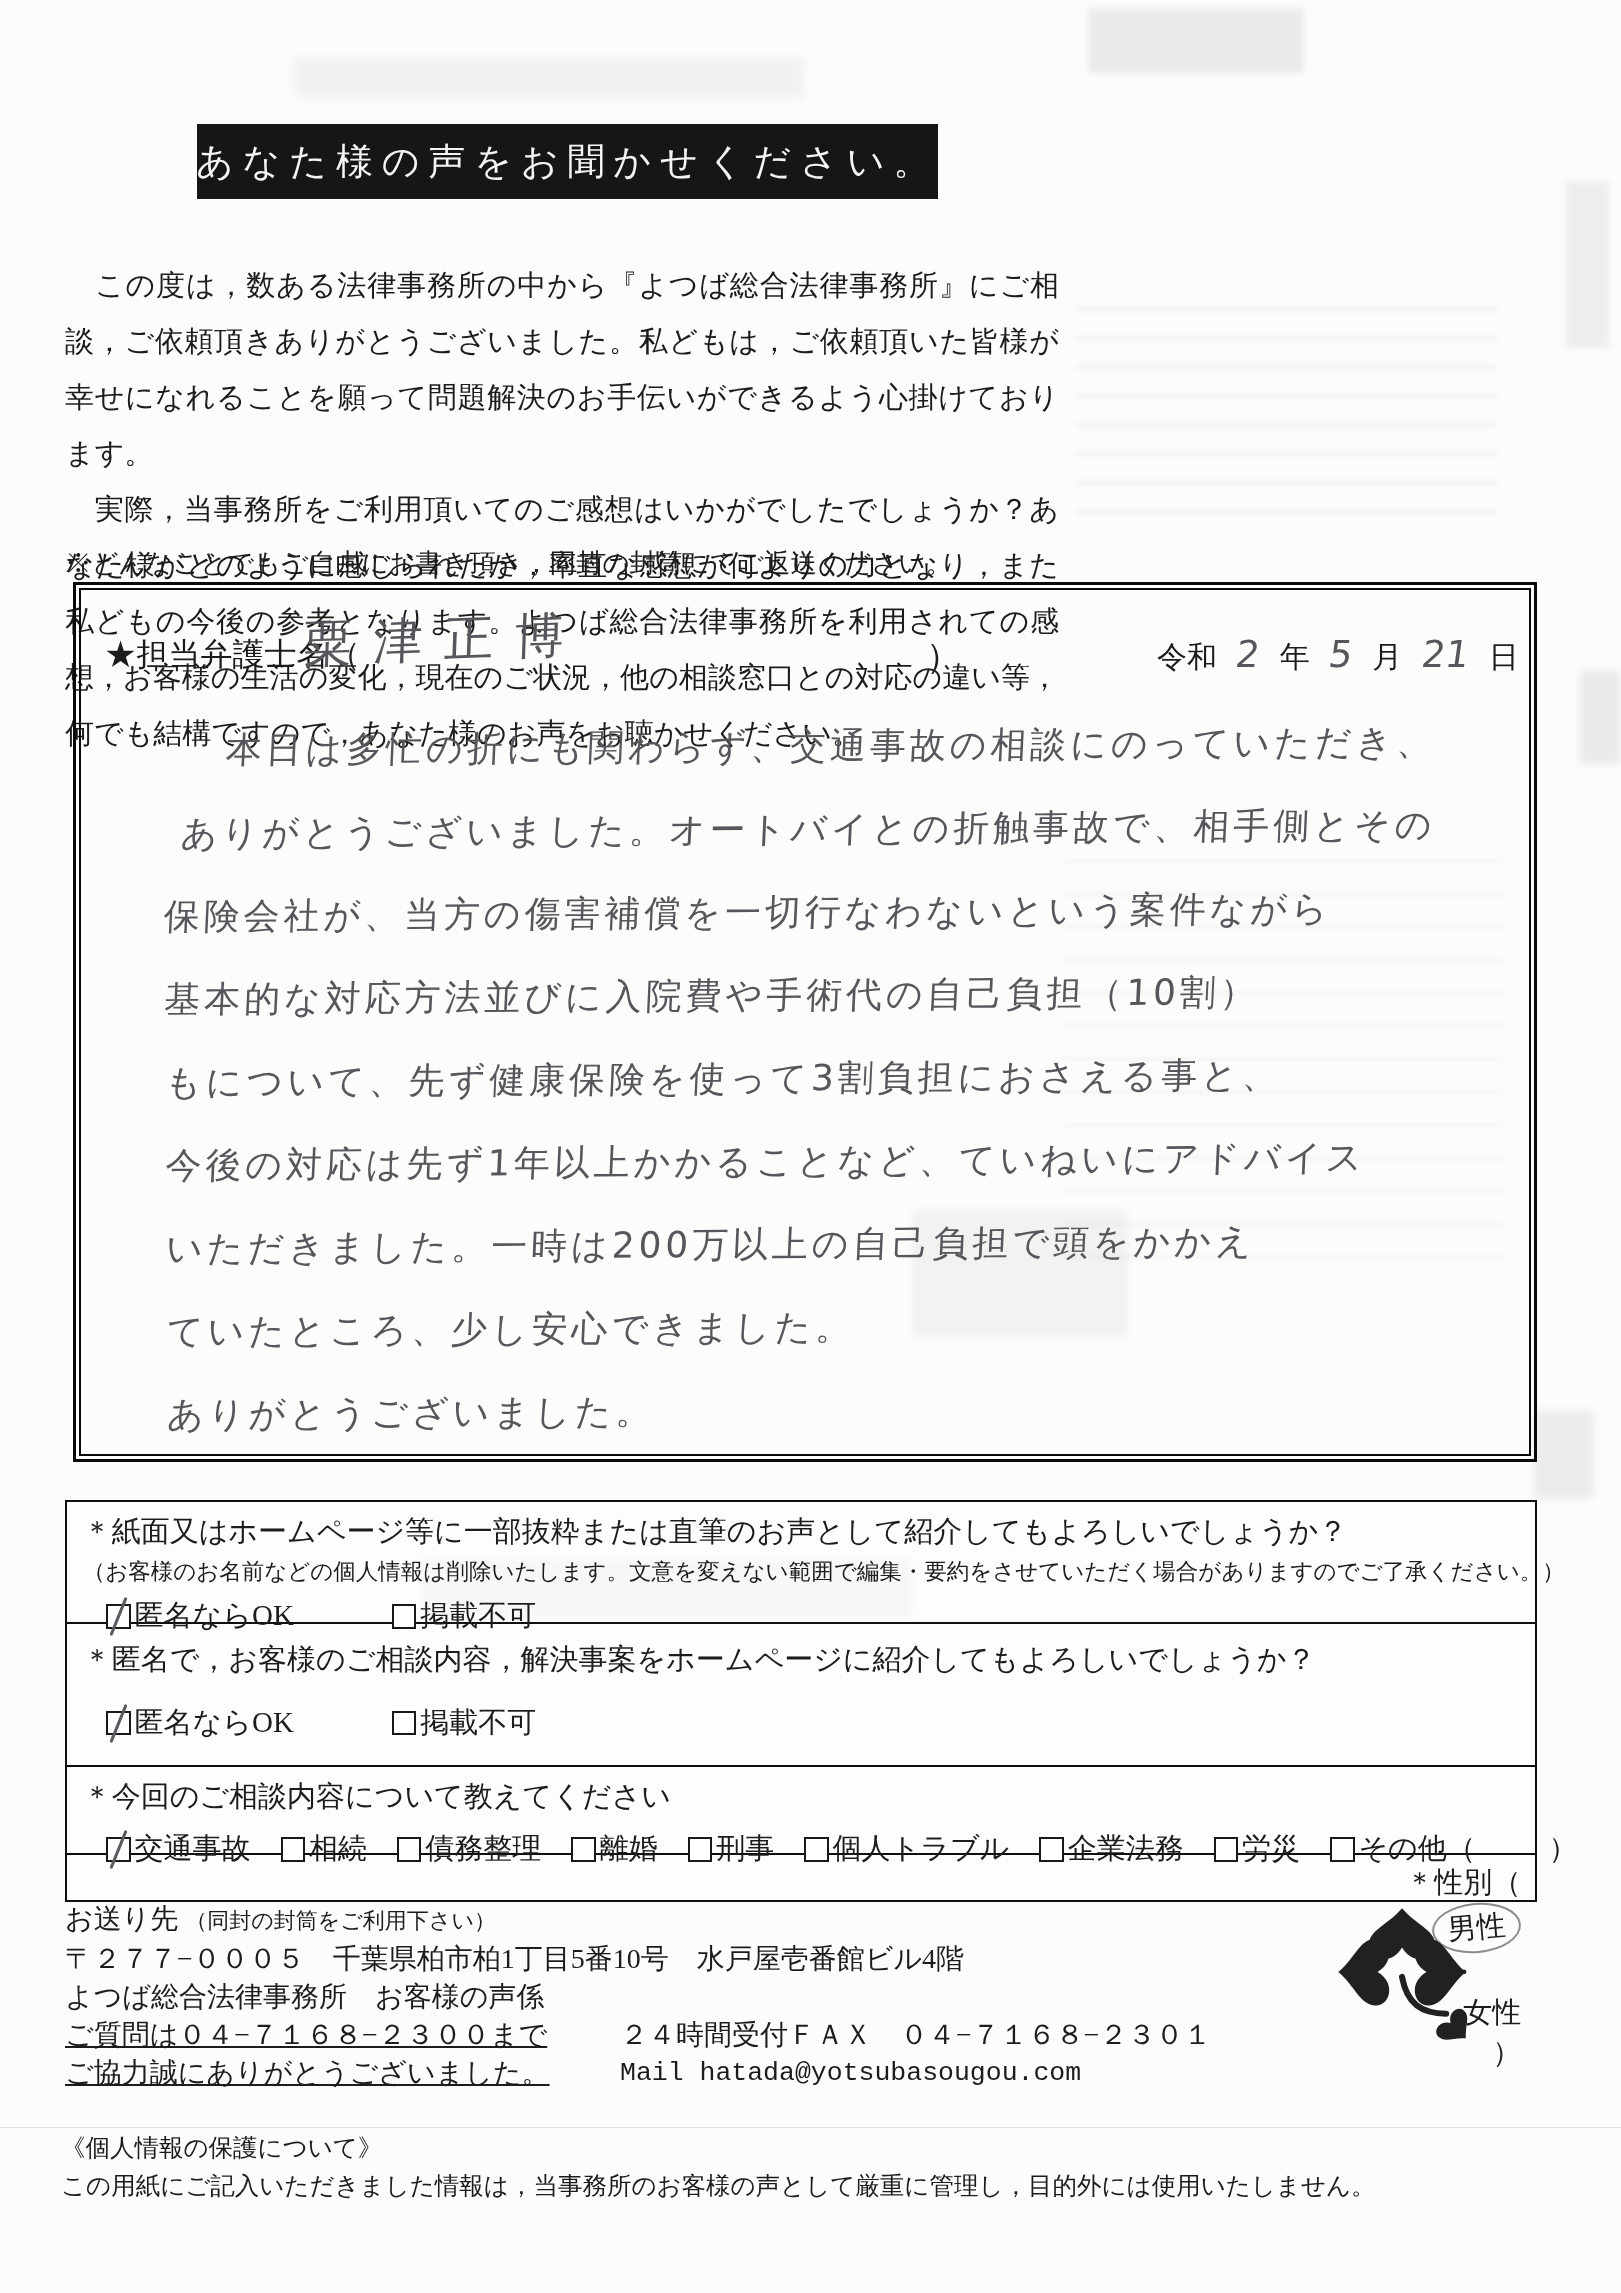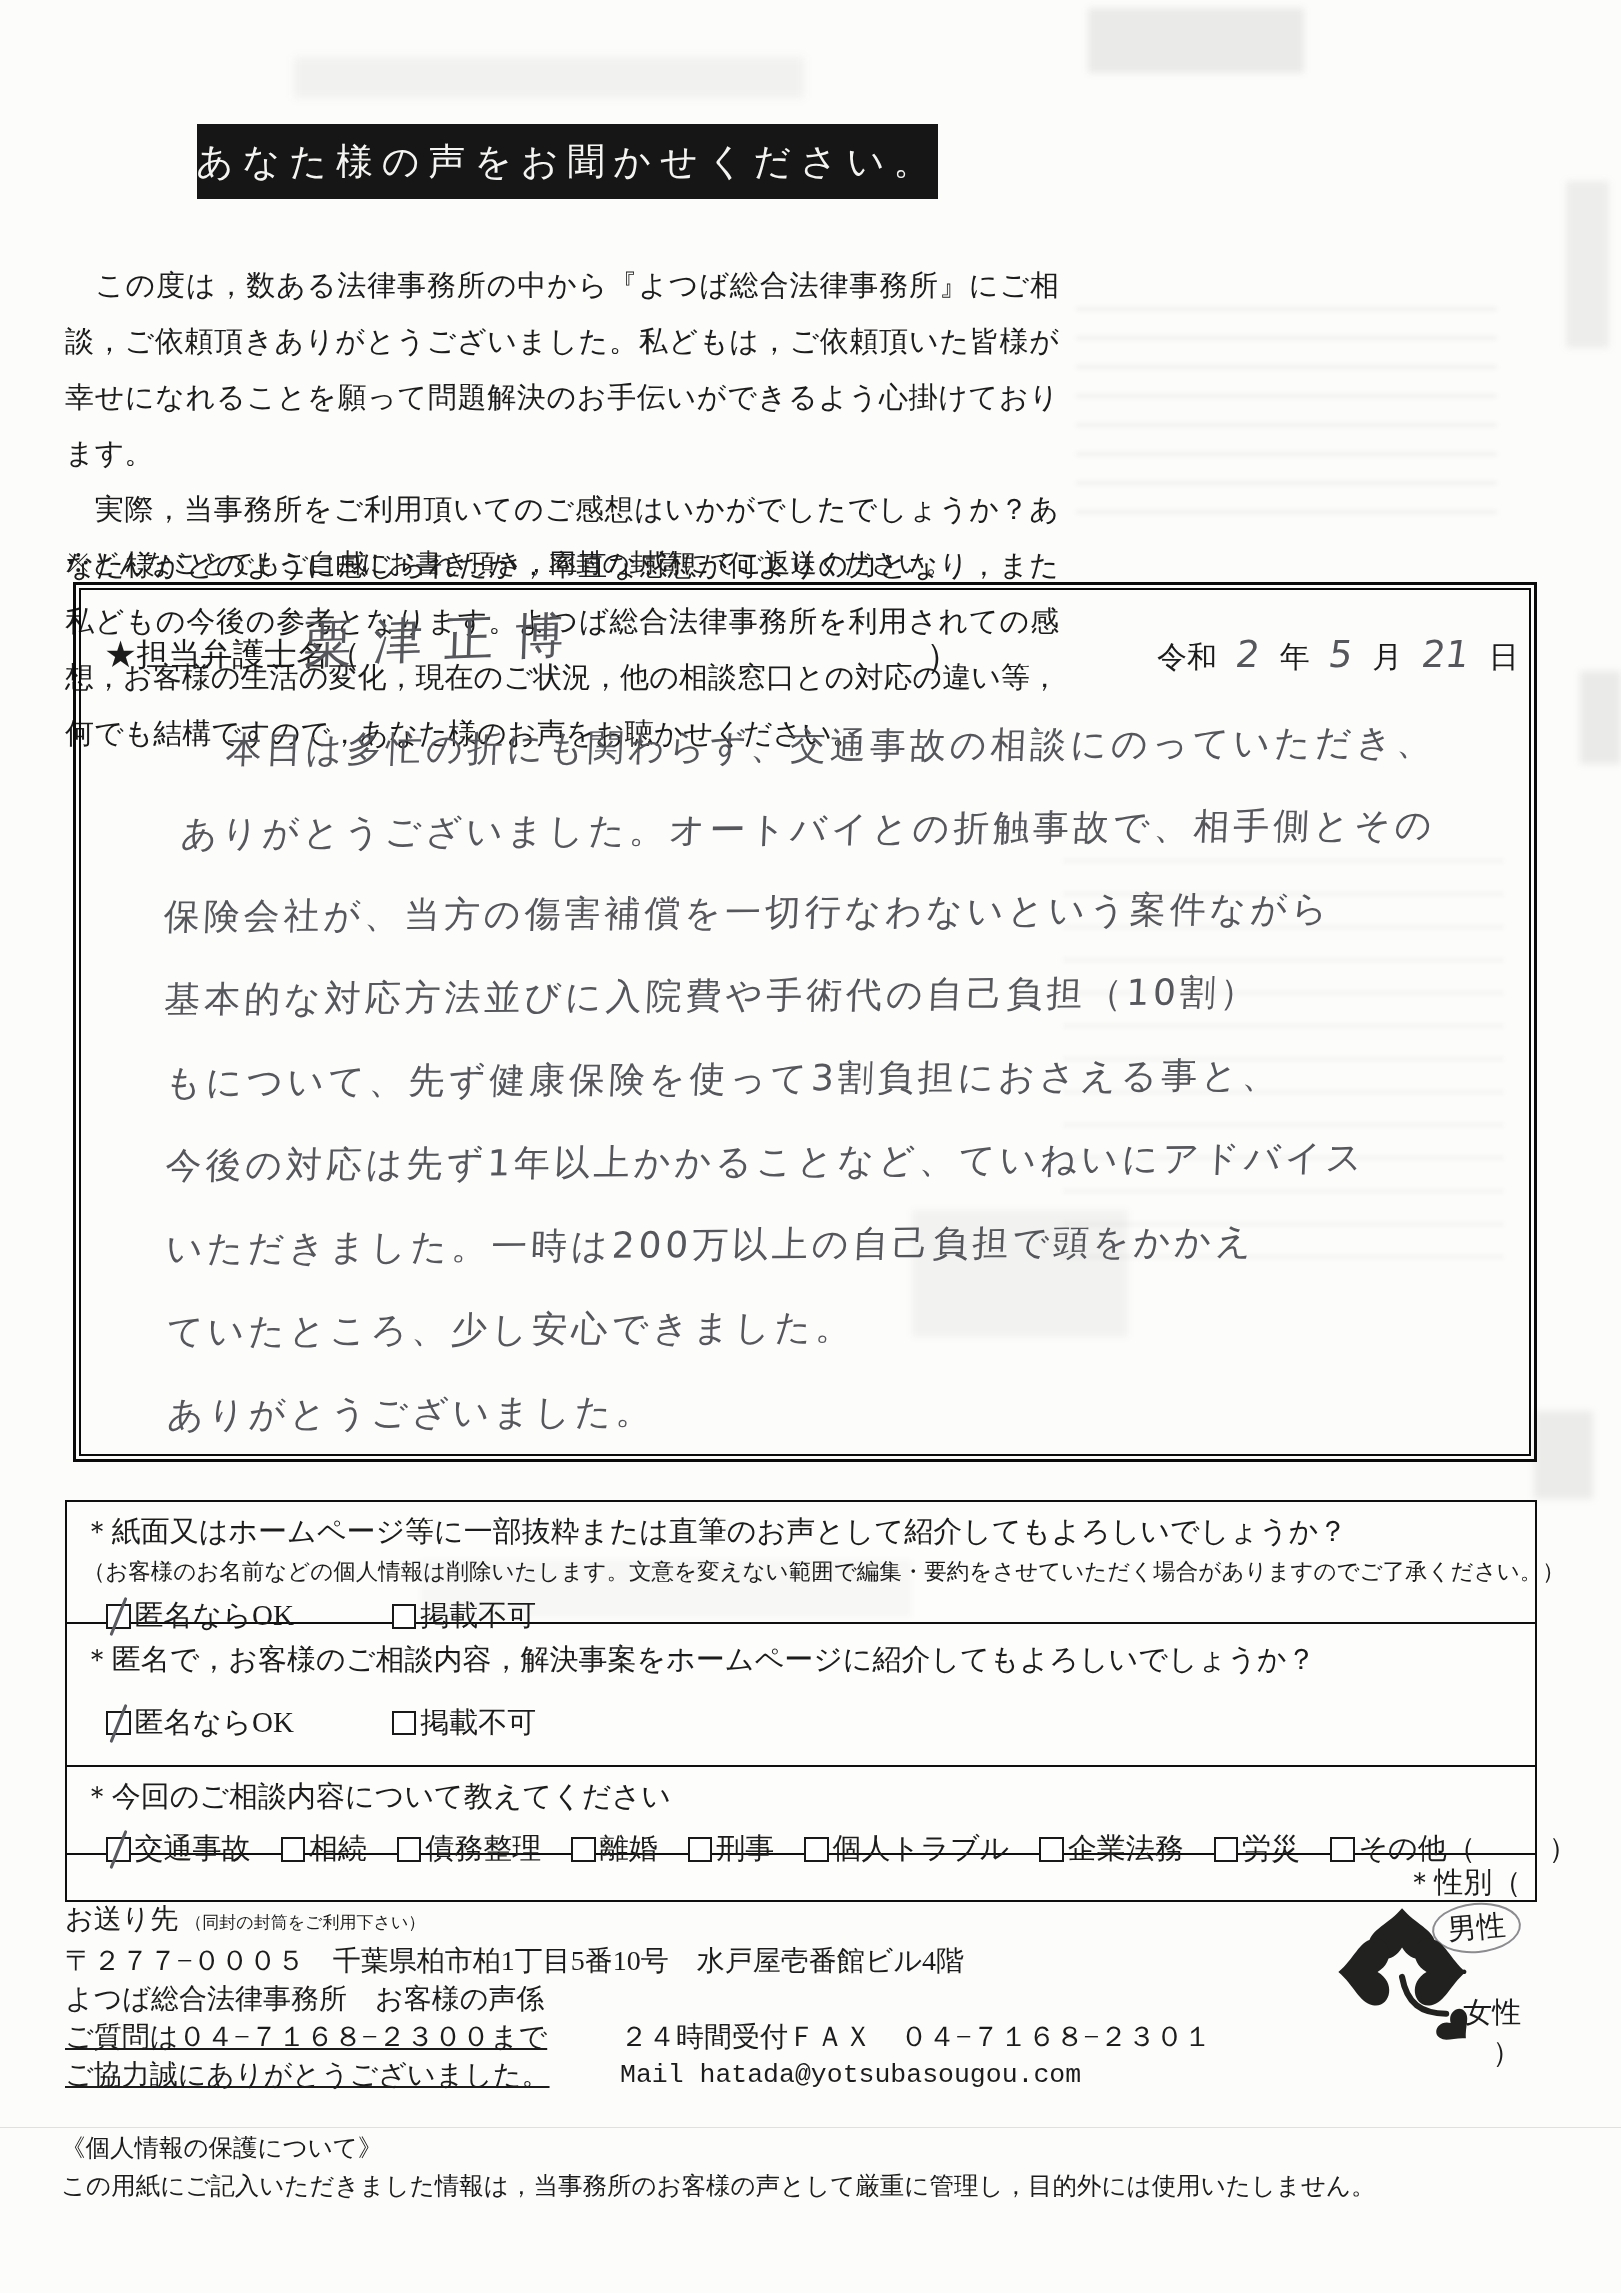--- a/index.html
+++ b/index.html
@@ -64,21 +64,21 @@
   .sec4{height:47px;padding-top:7.8px;}
   .gender-row{font-size:29px;display:flex;align-items:flex-end;flex-direction:column;}
   .gender-male{margin-left:41px;padding:2.9px 13.7px;display:inline-block;}
   .gender-male.circled{border:2.9px solid #8b8b90;border-radius:50%;transform:rotate(-5deg);}
   .gender-dot{margin:0 43px;}
   .gender-close{margin-left:63px;}
   .other-spacer{display:inline-block;width:65px;}
 
   
   .address{position:absolute;left:65px;top:1900px;font-size:28px;line-height:38px;}
-  .addr-note{font-size:17px;}
+  .addr-note{font-size:22px;}
   .addr-cols{display:flex;}
   .addr-col1{width:555px;text-decoration:underline;}
   .mail{font-family:"Liberation Mono",monospace;font-size:26.5px;}
 
   
   .clover{position:absolute;left:1331px;top:1901px;width:147px;height:147px;}
 
   
   .faint-line{position:absolute;left:0;top:2127px;width:1621px;height:1px;background:#e0e0de;}
   .privacy{position:absolute;left:61px;top:2129px;font-size:24.5px;line-height:38px;}

